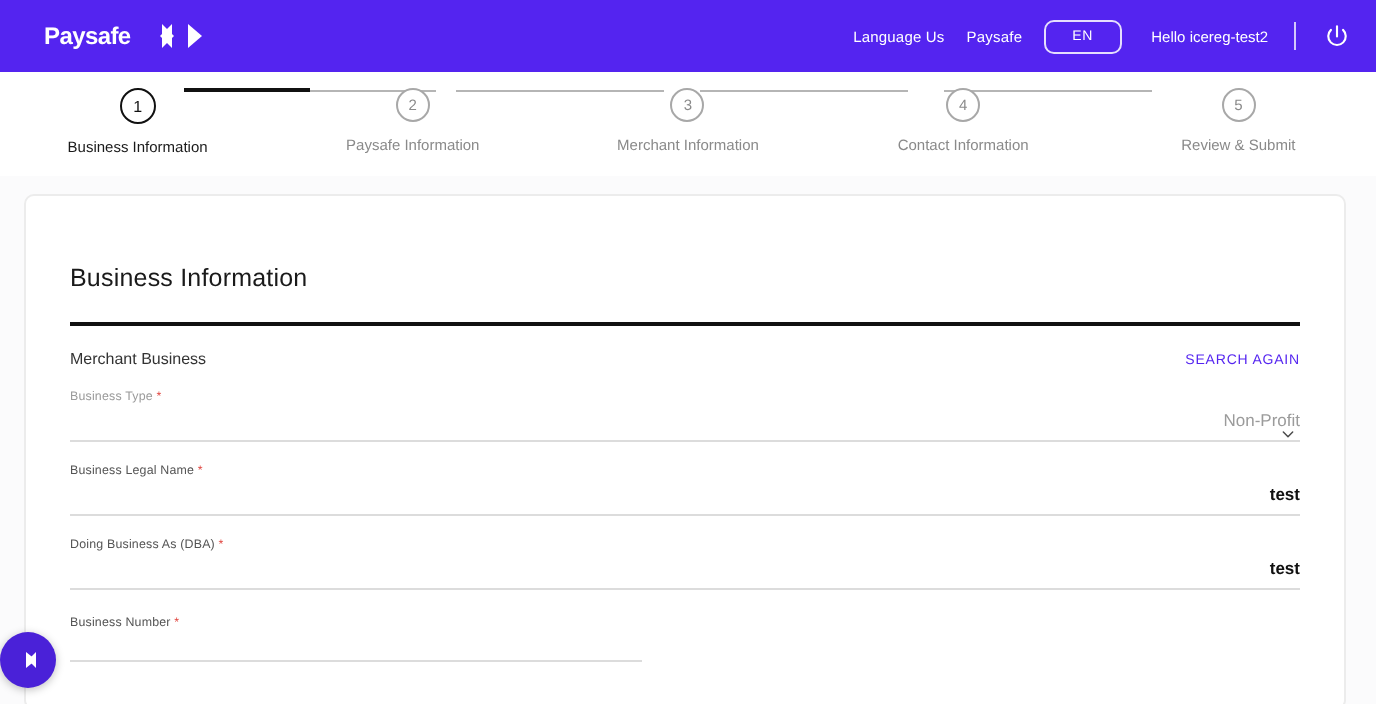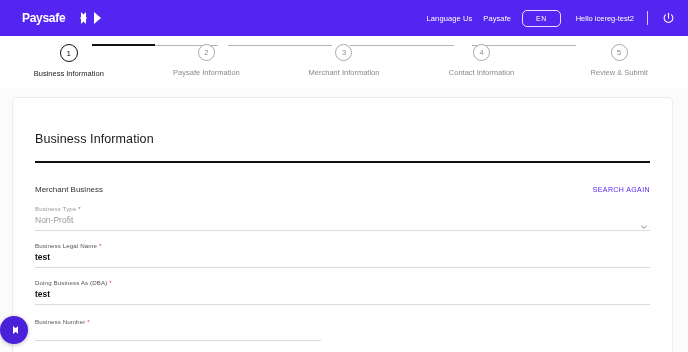--- a/index.html
+++ b/index.html
@@ -154,21 +154,21 @@
   .title-rule {
     height: 2px;
     background: #111111;
     margin-top: 15px;
     margin-bottom: 0;
   }
   .section-row {
     display: flex;
     align-items: baseline;
     justify-content: space-between;
-    margin-top: 22px;
+    margin-top: 12px;
   }
   .section-label { font-size: 8px; color: #333333; }
   .search-again {
     font-size: 7px;
     color: #5424F0;
     letter-spacing: 0.4px;
     cursor: pointer;
   }
 
   
@@ -181,20 +181,21 @@
     margin-bottom: 3px;
   }
   .field-label.dark { color: #555555; }
   .req { color: #e0443e; font-size: 6.2px; }
   .field-value {
     font-size: 8.5px;
     color: #111111;
     font-weight: bold;
     padding-bottom: 5px;
     min-height: 12px;
+    text-align: right;
   }
   .field-value.muted { color: #9b9b9b; font-weight: normal; }
   .field-underline { height: 1px; background: #dcdcdc; width: 100%; }
   .field-underline.short { width: 46.5%; }
   .chev {
     position: absolute;
     right: 2px; top: 8px;
     width: 8px; height: 8px;
   }
 

